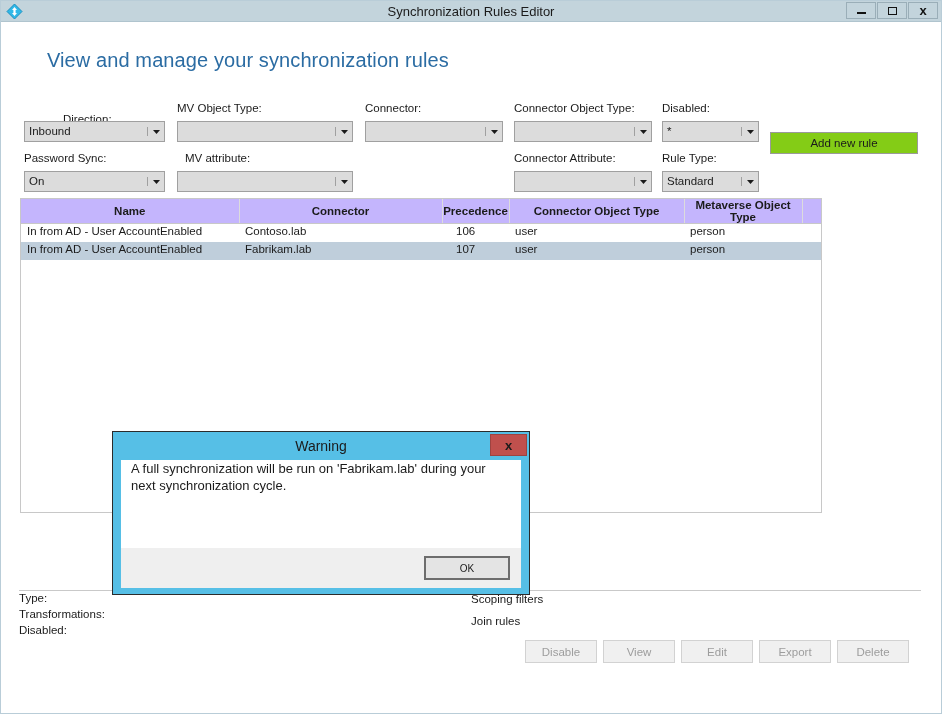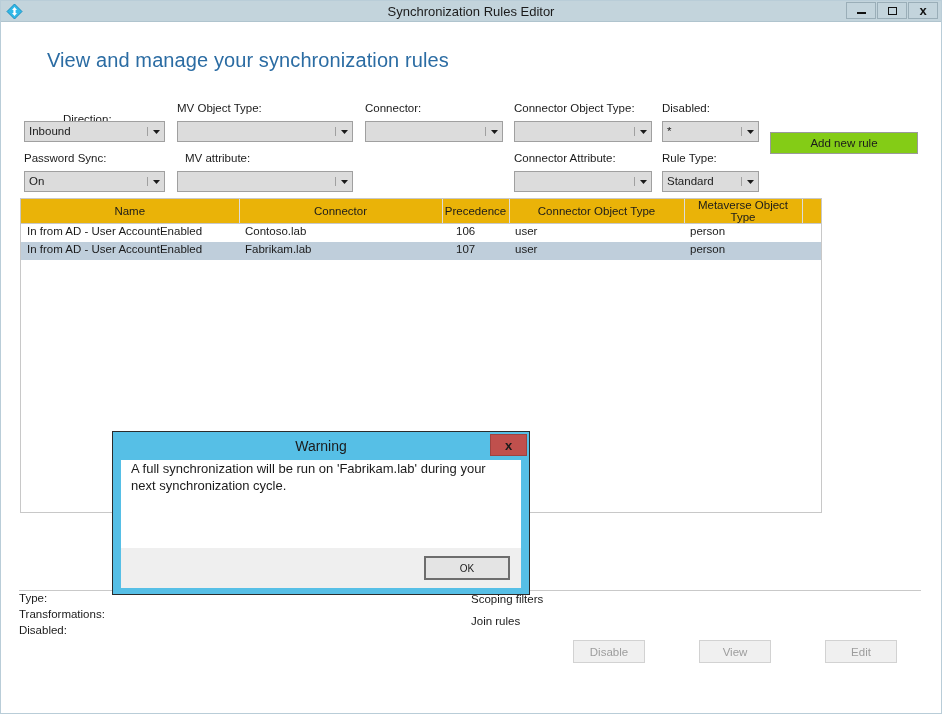--- a/index.html
+++ b/index.html
@@ -118,24 +118,24 @@
     overflow: hidden;
   }
   table.rules {
     border-collapse: collapse;
     width: 100%;
     table-layout: fixed;
     font-size: 11.5px;
   }
   table.rules th {
     height: 19px;
-    background: #eab308;
+    background: #c4b5fd;
     border-right: 1px solid #dcdcdc;
     border-bottom: 1px solid #c8c8c8;
-    font-weight: normal;
+    font-weight: bold;
     color: #1b1b1b;
     padding: 0;
   }
   table.rules td {
     height: 18px;
     padding: 0 0 4px 6px;
     color: #1b1b1b;
     border: none;
     white-space: nowrap;
     overflow: hidden;
@@ -169,21 +169,20 @@
     gap: 6px;
   }
   .btn-bottom {
     width: 72px; height: 23px;
     background: #f0f0f0;
     border: 1px solid #d2d2d2;
     font-size: 11.5px;
     color: #9d9d9d;
     display: flex; align-items: center; justify-content: center;
     cursor: default;
-    margin-left: 48px;
   }
 
   
   .dialog-shadow {
     position: absolute;
     left: 111px; top: 430px;
     width: 418px; height: 164px;
     background: #56bfe6;
     border: 1px solid #2b2b2b;
   }

